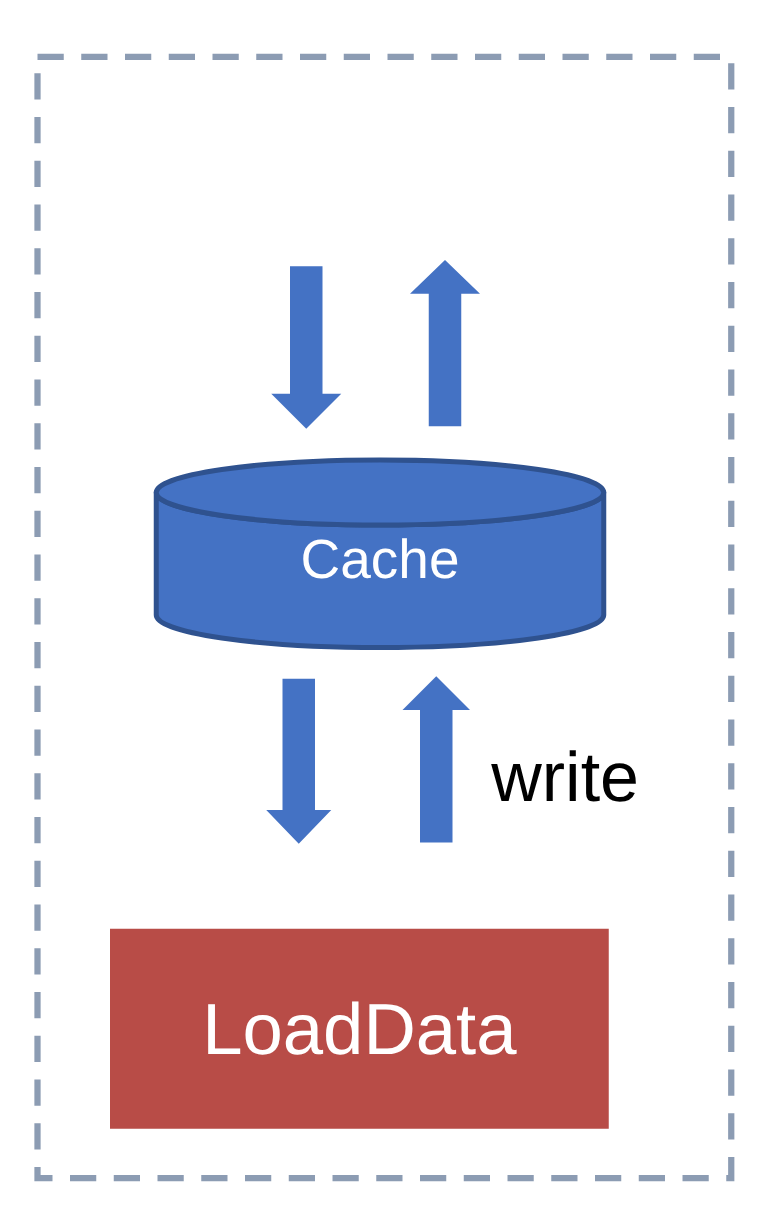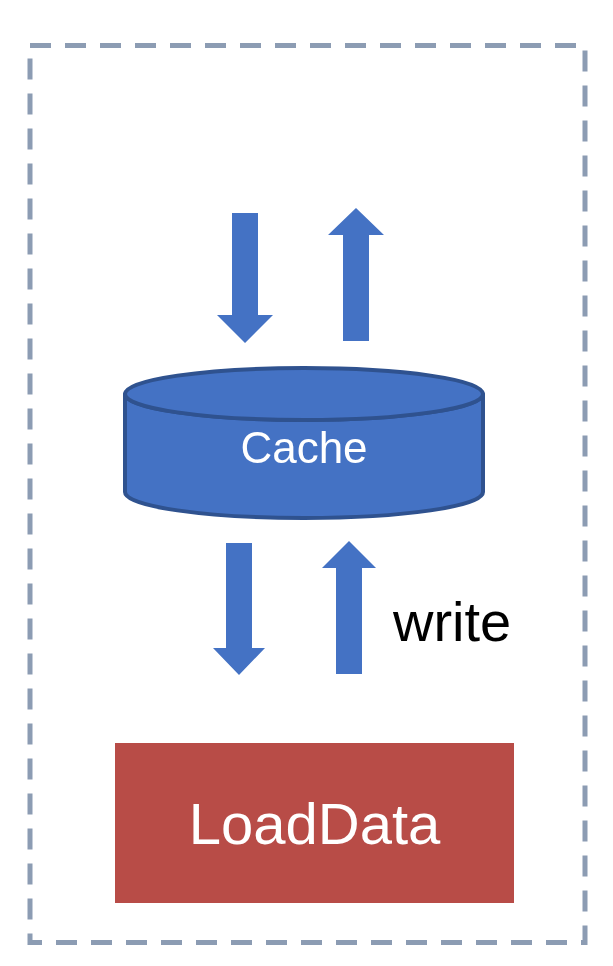--- a/index.html
+++ b/index.html
@@ -27,21 +27,21 @@
     color: #ffffff;
     text-align: center;
   }
   .service-box {
     left: 108px; top: 81px;
     width: 396px; height: 104px;
     background: #4C5C64;
     font-size: 57px;
   }
   .loaddata-box {
-    left: 115px; top: 743px;
+    left: 88px; top: 743px;
     width: 399px; height: 160px;
     background: #B84C47;
     font-size: 58px;
   }
   .cache-label {
     left: 125px; top: 402px;
     width: 358px; height: 92px;
     background: transparent;
     font-size: 44px;
   }

